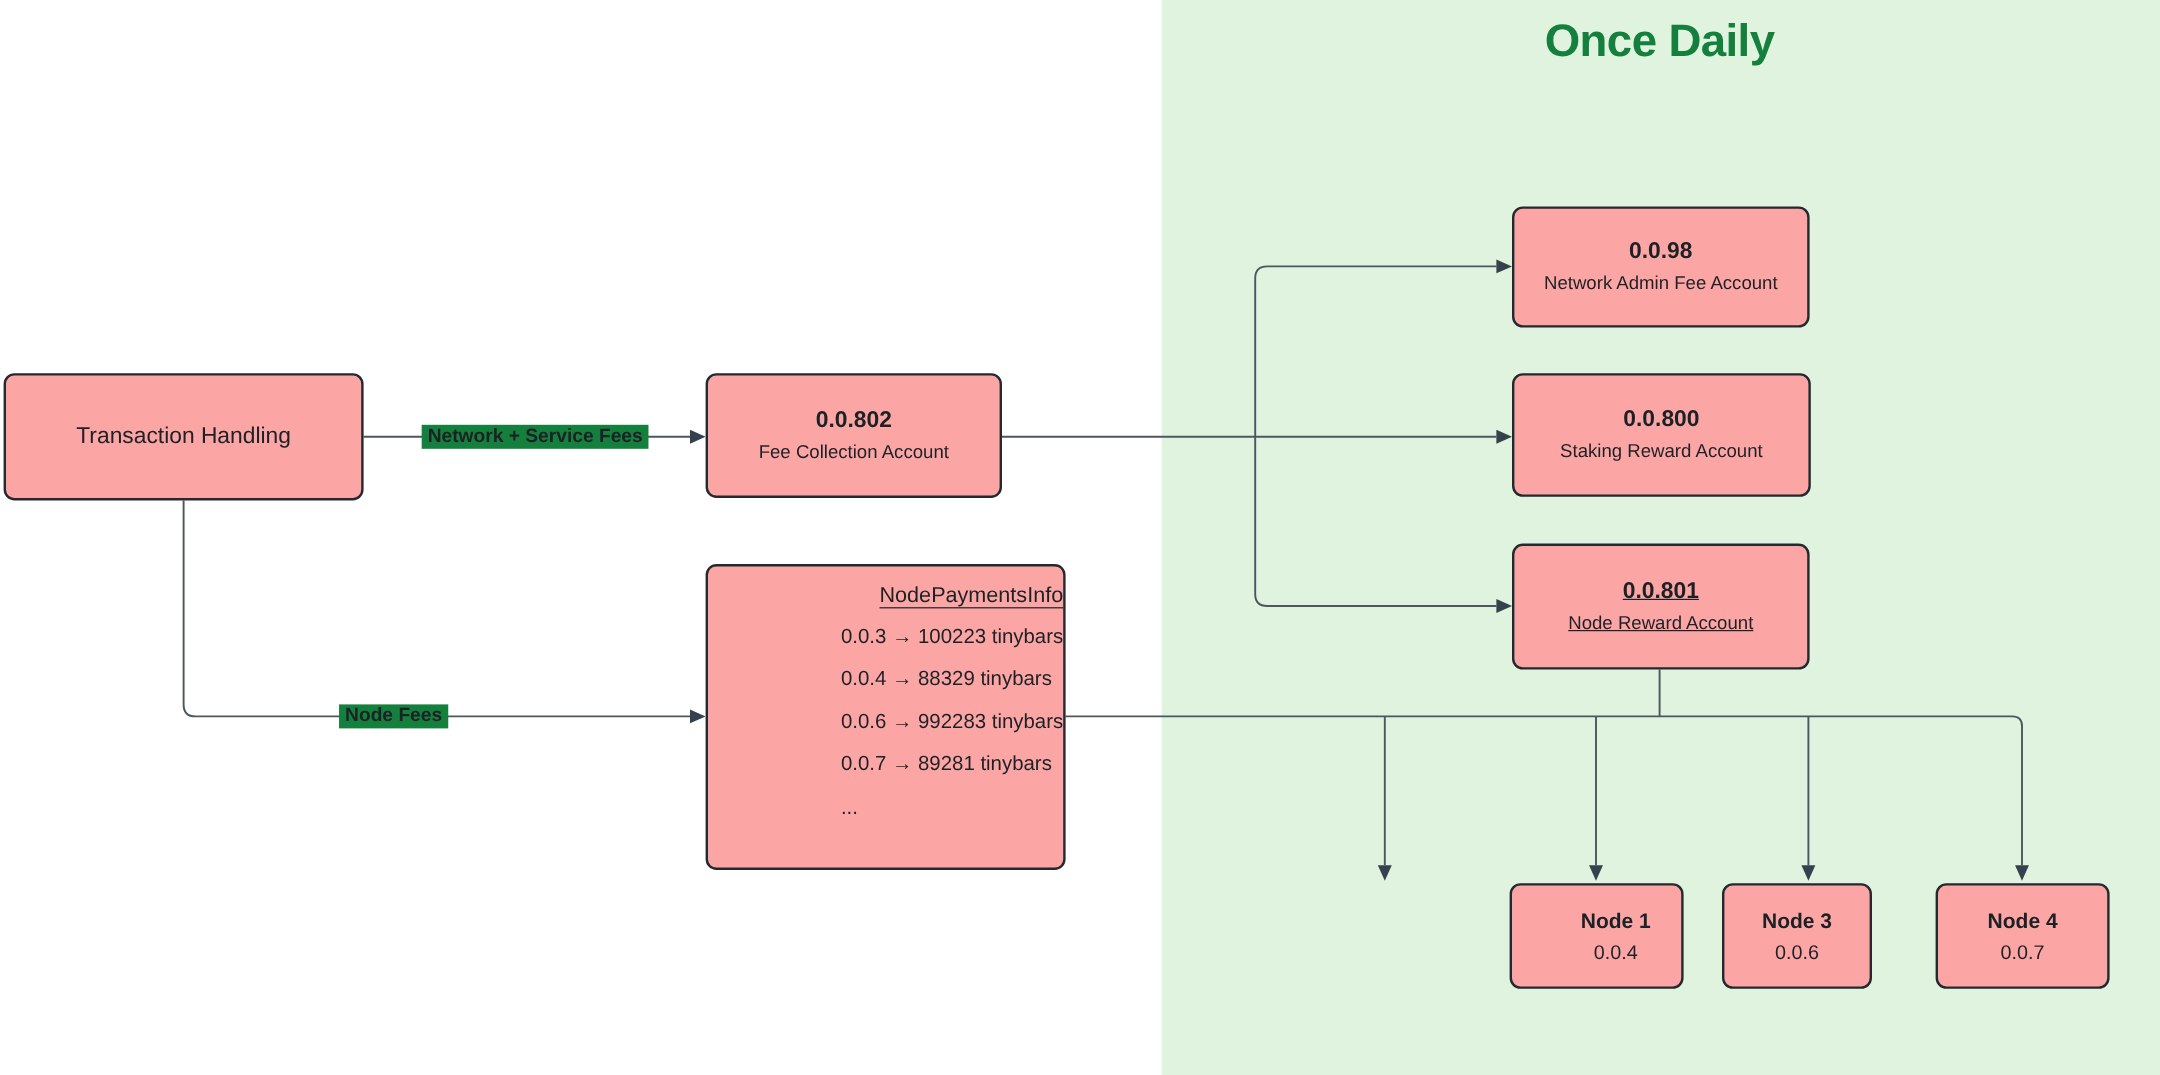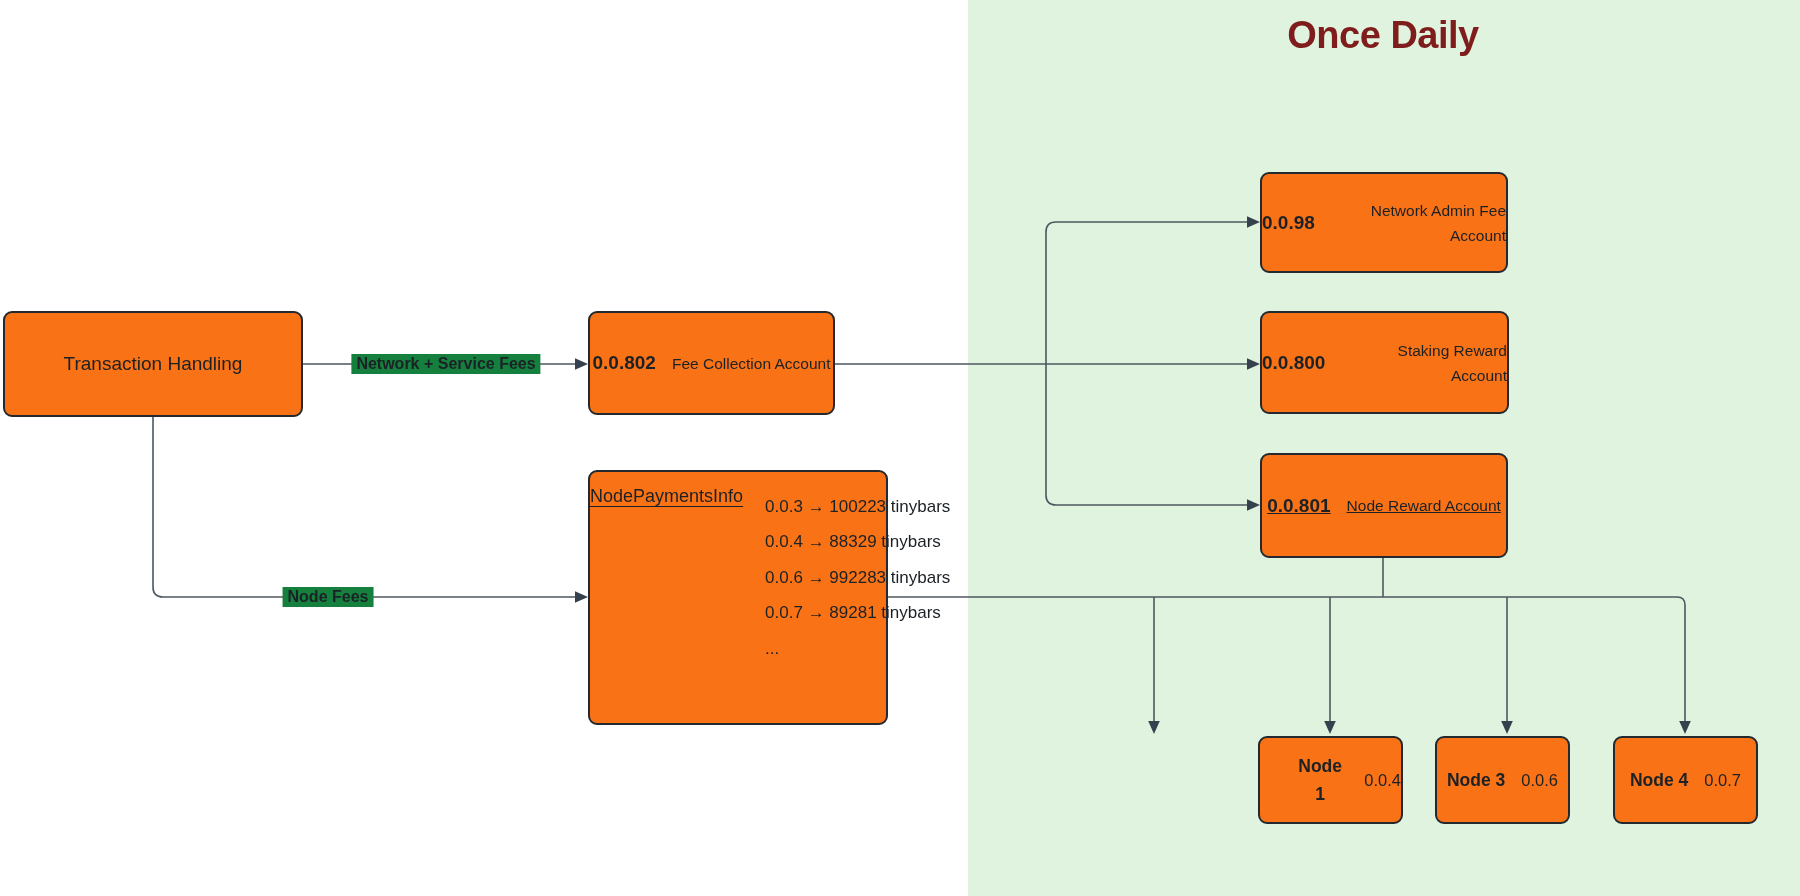--- a/index.html
+++ b/index.html
@@ -7,35 +7,35 @@
     position:relative;width:1800px;height:896px;overflow:hidden;
     background:#ffffff;font-family:"Liberation Sans",sans-serif;
     color:var(--text,#1c2126);
   }
   .green-panel{
     position:absolute;left:968px;top:0;width:832px;height:896px;
     background:var(--panel,#dff3df);
   }
   .heading{
     position:absolute;left:1383px;top:14px;transform:translateX(-50%);
-    font-size:38px;font-weight:bold;letter-spacing:-0.5px;color:#7f1d1d;
+    font-size:38px;font-weight:bold;letter-spacing:-0.5px;color:#15803d;
     white-space:nowrap;
   }
   svg.wires{position:absolute;left:0;top:0;}
   .box{
-    position:absolute;background:#f97316;
+    position:absolute;background:#fca5a5;
     border:2px solid var(--border,#23292e);border-radius:9px;
-    display:flex;align-items:center;justify-content:center;
-    text-align:center;box-sizing:border-box;gap:16px;
+    display:flex;flex-direction:column;align-items:center;justify-content:center;
+    text-align:center;box-sizing:border-box;
   }
   .box .id{font-size:19px;font-weight:bold;line-height:28px;}
   .box .sub{font-size:15.5px;line-height:25px;text-align:right;}
   .box.single{font-size:19px;text-align:right;}
   .payments{
-    justify-content:flex-start;align-items:flex-start;text-align:left;
+    justify-content:flex-start;align-items:flex-end;text-align:left;
     padding:12px 0 0 0;
   }
   .payments .title{
     font-size:18px;line-height:24px;text-align:center;
     text-decoration:underline;text-underline-offset:4px;
   }
   .payments .entries{margin-top:5px;padding-left:6px;font-size:17px;}
   .payments .entries span{display:block;line-height:35.4px;white-space:nowrap;}
   .node-box .id{font-size:17.5px;line-height:28px;}
   .node-box .sub{font-size:16.5px;line-height:27px;}
@@ -114,21 +114,21 @@
     <span class="id">0.0.801</span>
     <span class="sub">Node Reward Account</span>
   </div>
 
 
   <div class="box node-box" style="left:1258px;top:736px;width:145px;height:88px;padding-left:32px;">
     <span class="id">Node 1</span>
     <span class="sub">0.0.4</span>
   </div>
 
-  <div class="box node-box" style="left:1435px;top:736px;width:135px;height:88px;">
+  <div class="box node-box" style="left:1435px;top:736px;width:125px;height:88px;">
     <span class="id">Node 3</span>
     <span class="sub">0.0.6</span>
   </div>
 
   <div class="box node-box" style="left:1613px;top:736px;width:145px;height:88px;">
     <span class="id">Node 4</span>
     <span class="sub">0.0.7</span>
   </div>
 
   <div class="edge-label" style="left:446px;top:364px;">Network + Service Fees</div>

